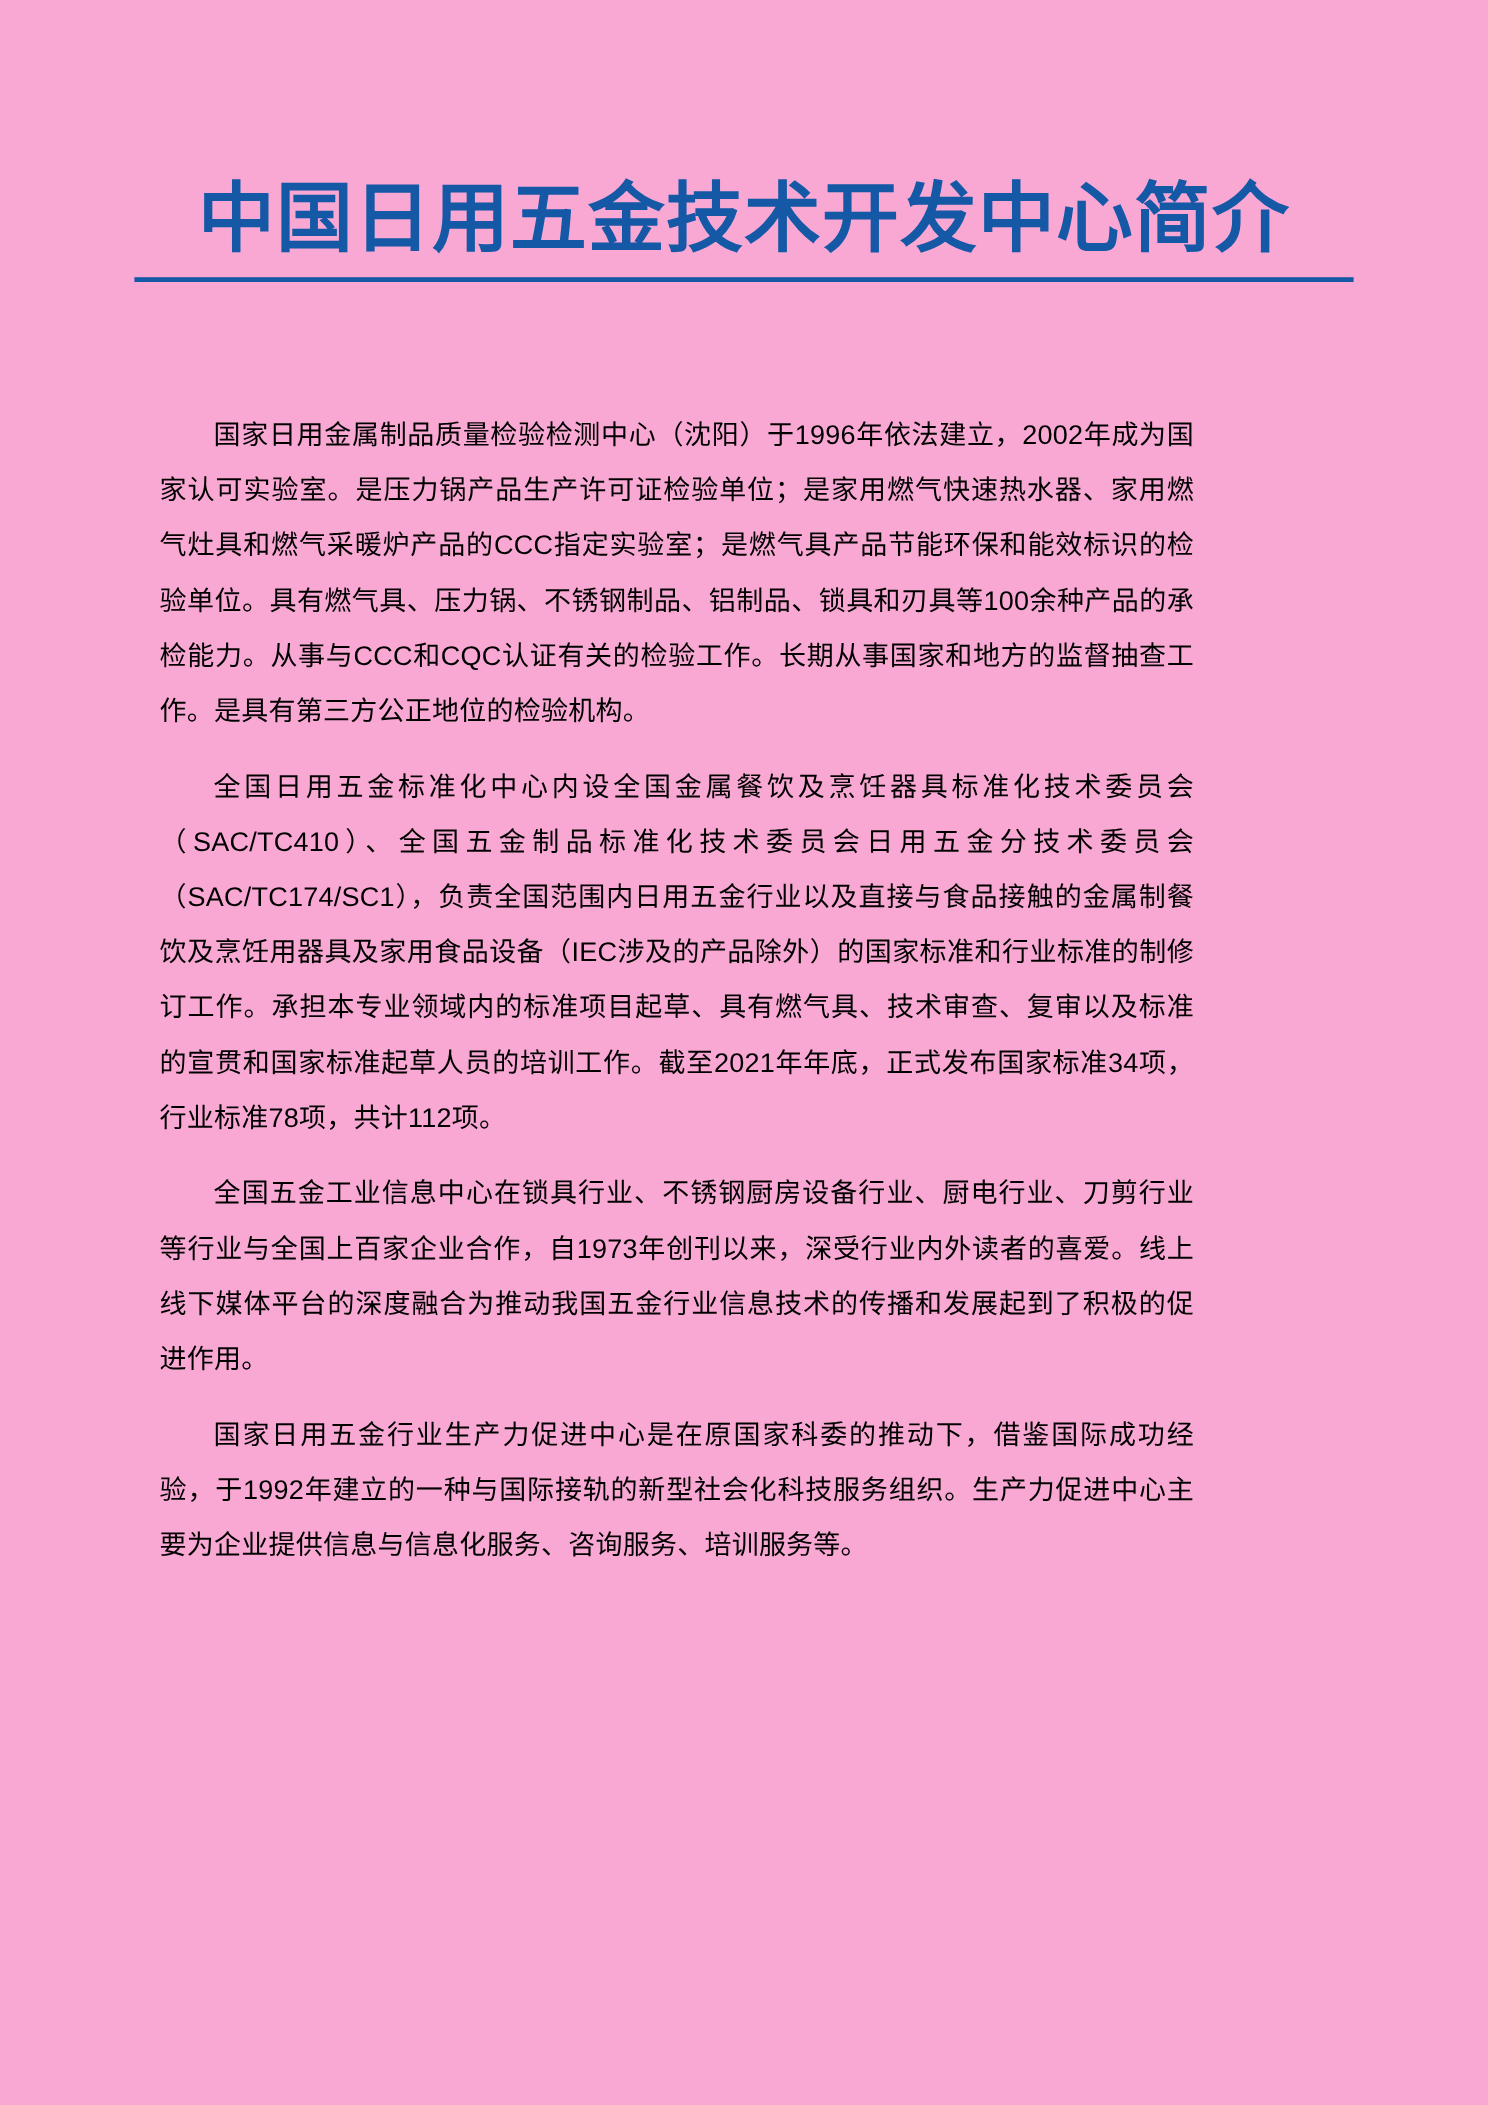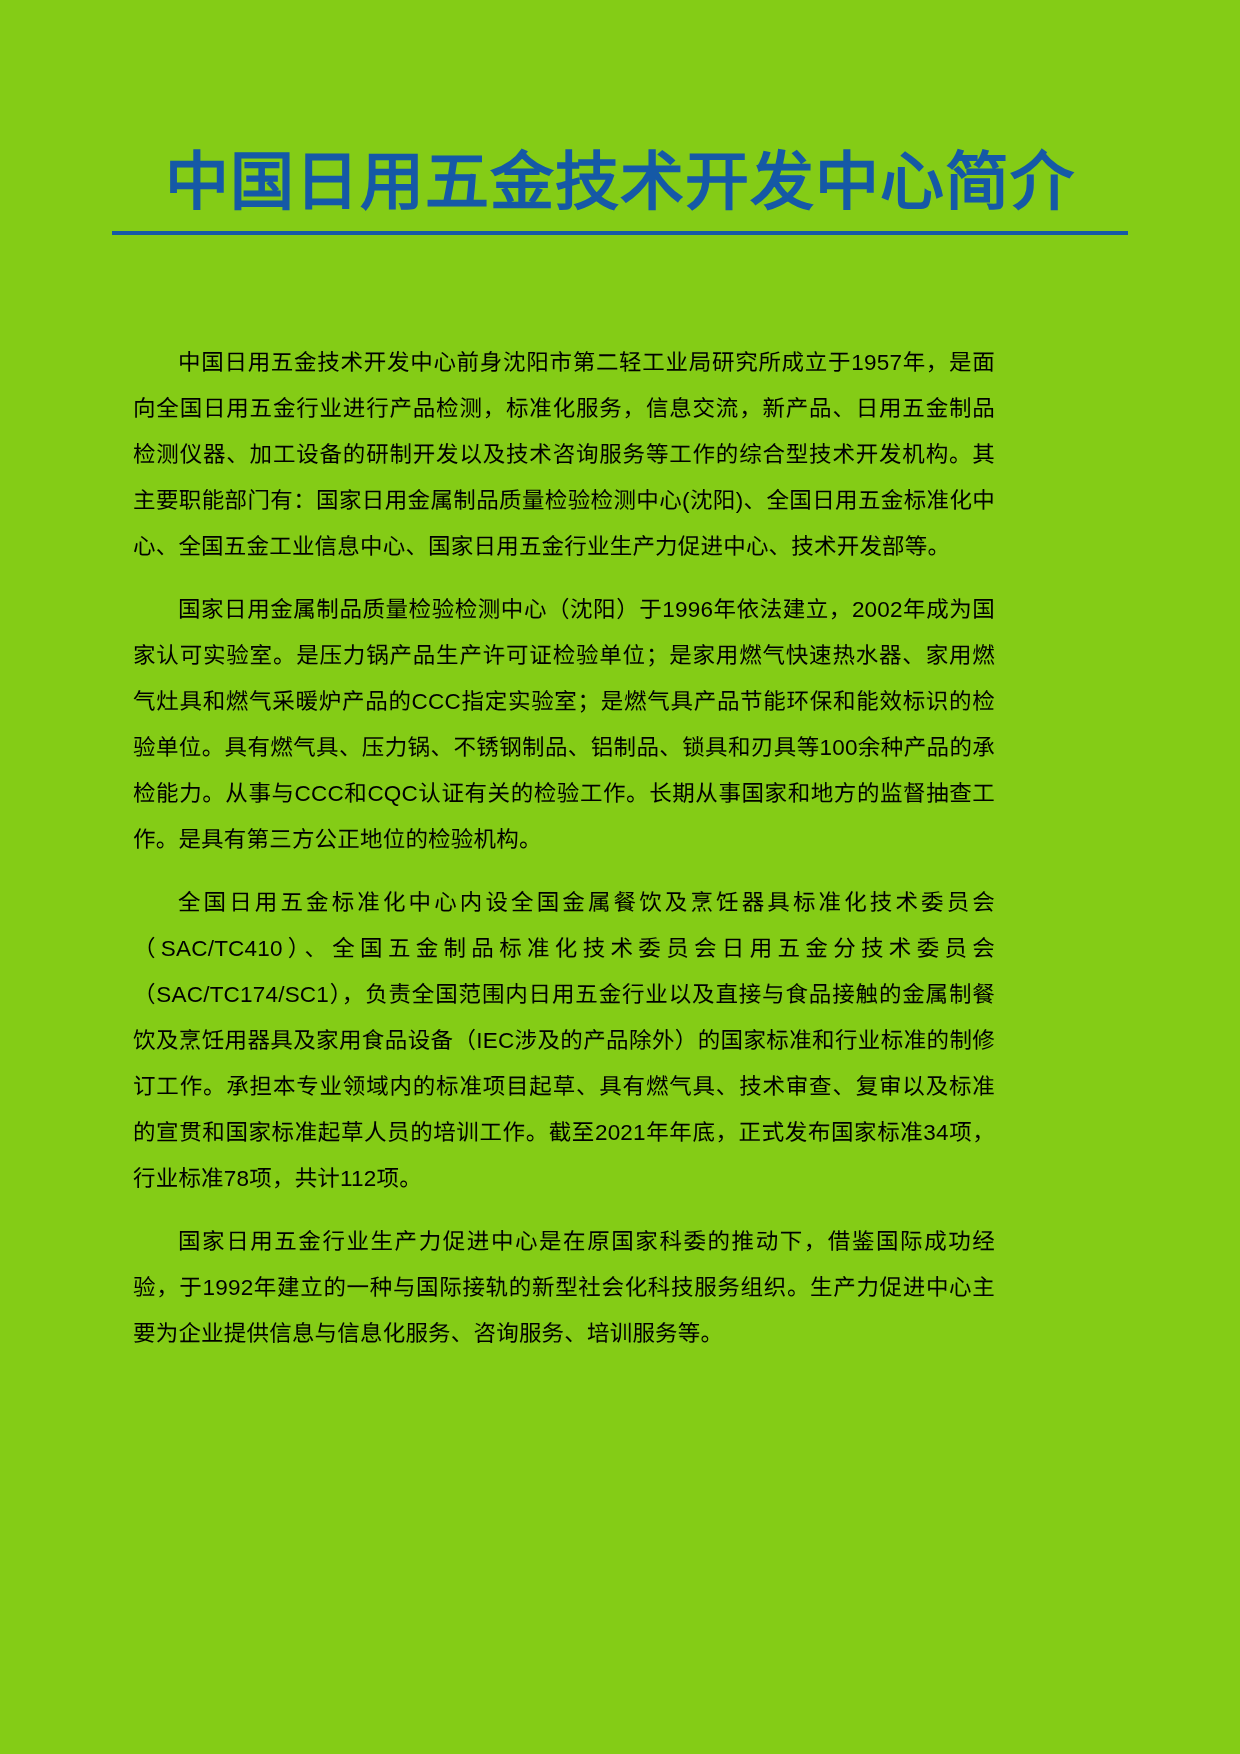--- a/index.html
+++ b/index.html
@@ -10,21 +10,21 @@
   }
   body {
     font-family: "Liberation Sans", "DejaVu Sans", sans-serif;
     color: #000000;
   }
   .page {
     position: relative;
     width: 1240px;
     height: 1754px;
     margin: 0 auto;
-    background: #84cc16;
+    background: #f9a8d4;
     box-sizing: border-box;
     overflow: hidden;
   }
 
   
   .title-block {
     position: absolute;
     left: 0;
     right: 0;
     top: 148px;
@@ -75,19 +75,19 @@
 <body>
 
 <div class="page">
 
   <div class="title-block">
     <h1 class="doc-title">中国日用五金技术开发中心简介</h1>
     <div class="title-rule"></div>
   </div>
 
   <div class="body-copy">
-    <p class="para">中国日用五金技术开发中心前身沈阳市第二轻工业局研究所成立于1957年，是面向全国日用五金行业进行产品检测，标准化服务，信息交流，新产品、日用五金制品检测仪器、加工设备的研制开发以及技术咨询服务等工作的综合型技术开发机构。其主要职能部门有：国家日用金属制品质量检验检测中心(沈阳)、全国日用五金标准化中心、全国五金工业信息中心、国家日用五金行业生产力促进中心、技术开发部等。</p>
     <p class="para">国家日用金属制品质量检验检测中心（沈阳）于1996年依法建立，2002年成为国家认可实验室。是压力锅产品生产许可证检验单位；是家用燃气快速热水器、家用燃气灶具和燃气采暖炉产品的CCC指定实验室；是燃气具产品节能环保和能效标识的检验单位。具有燃气具、压力锅、不锈钢制品、铝制品、锁具和刃具等100余种产品的承检能力。从事与CCC和CQC认证有关的检验工作。长期从事国家和地方的监督抽查工作。是具有第三方公正地位的检验机构。</p>
     <p class="para">全国日用五金标准化中心内设全国金属餐饮及烹饪器具标准化技术委员会（SAC/TC410）、全国五金制品标准化技术委员会日用五金分技术委员会（SAC/TC174/SC1），负责全国范围内日用五金行业以及直接与食品接触的金属制餐饮及烹饪用器具及家用食品设备（IEC涉及的产品除外）的国家标准和行业标准的制修订工作。承担本专业领域内的标准项目起草、具有燃气具、技术审查、复审以及标准的宣贯和国家标准起草人员的培训工作。截至2021年年底，正式发布国家标准34项，行业标准78项，共计112项。</p>
+    <p class="para">全国五金工业信息中心在锁具行业、不锈钢厨房设备行业、厨电行业、刀剪行业等行业与全国上百家企业合作，自1973年创刊以来，深受行业内外读者的喜爱。线上线下媒体平台的深度融合为推动我国五金行业信息技术的传播和发展起到了积极的促进作用。</p>
     <p class="para">国家日用五金行业生产力促进中心是在原国家科委的推动下，借鉴国际成功经验，于1992年建立的一种与国际接轨的新型社会化科技服务组织。生产力促进中心主要为企业提供信息与信息化服务、咨询服务、培训服务等。</p>
   </div>
 
 </div>
 
 </body></html>

